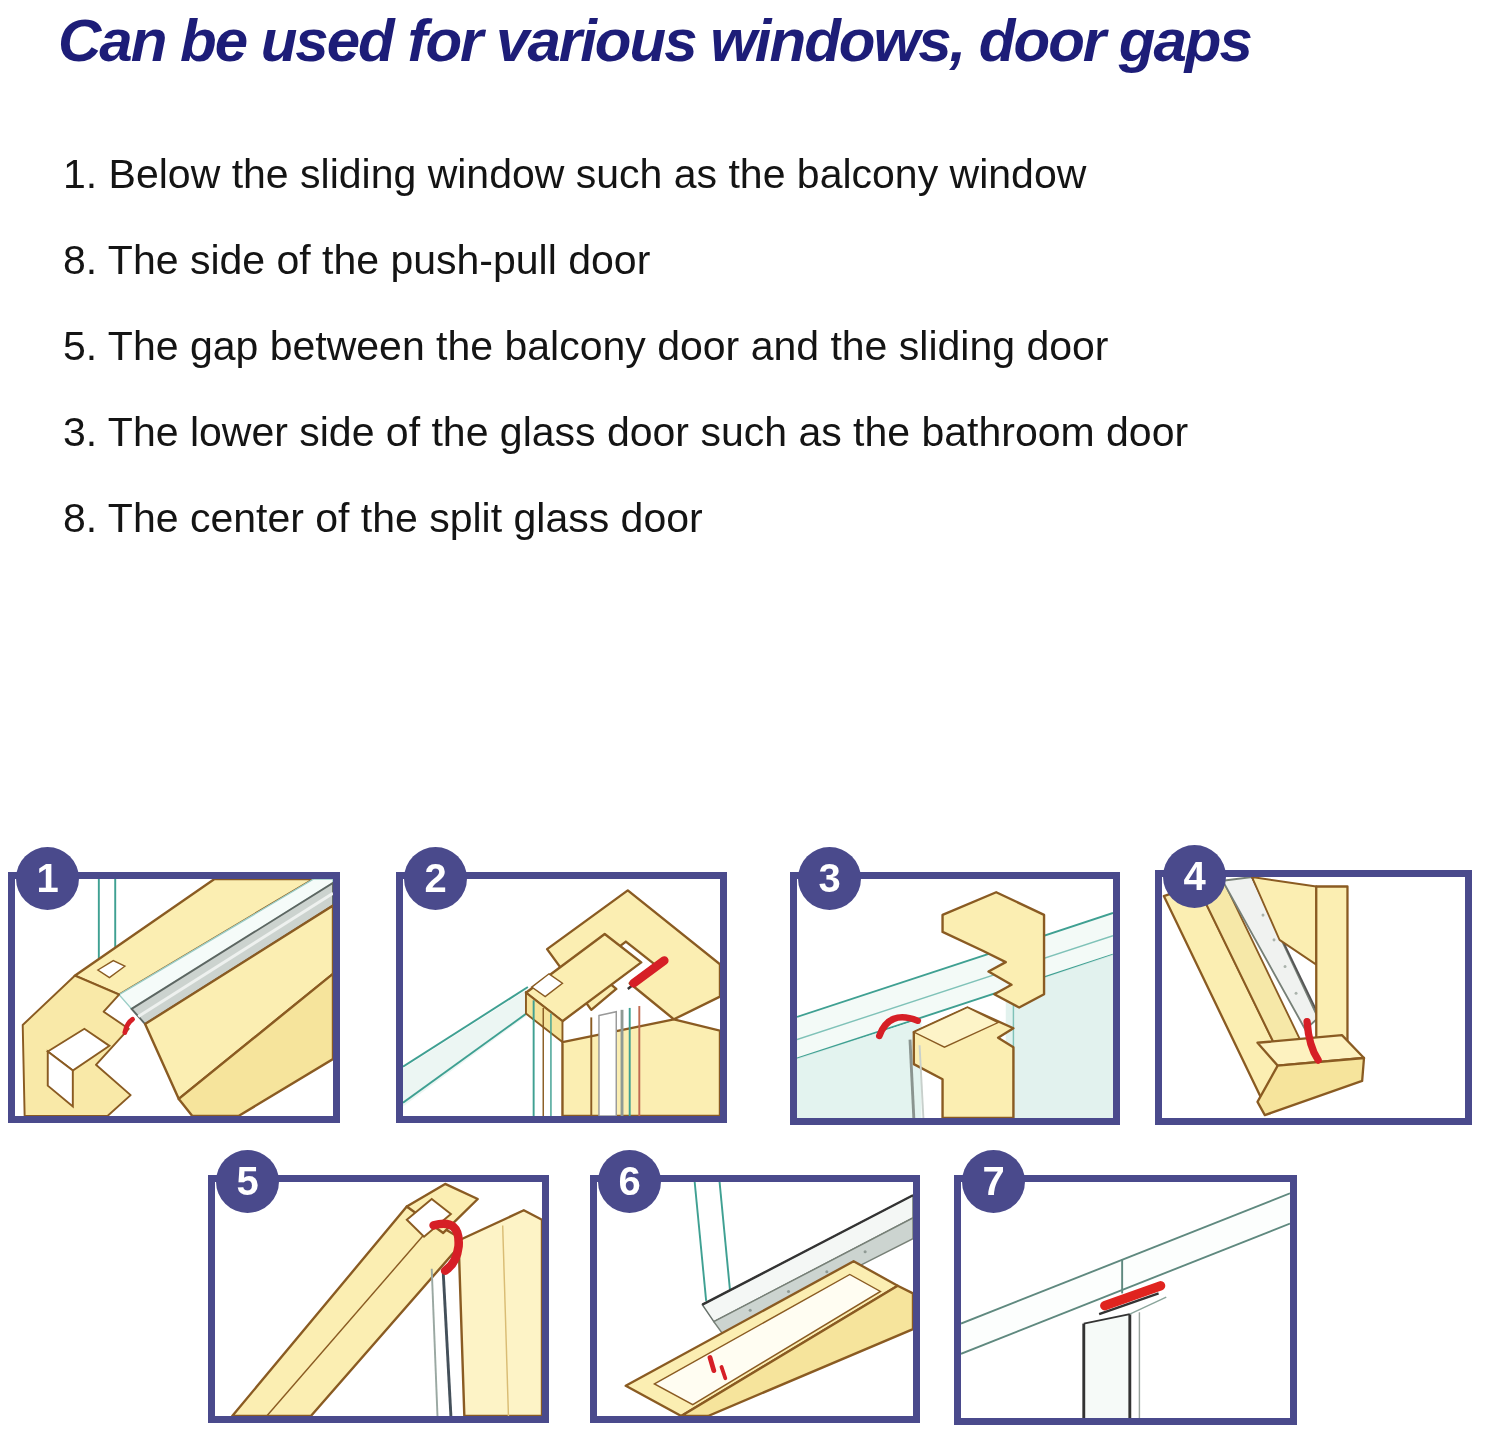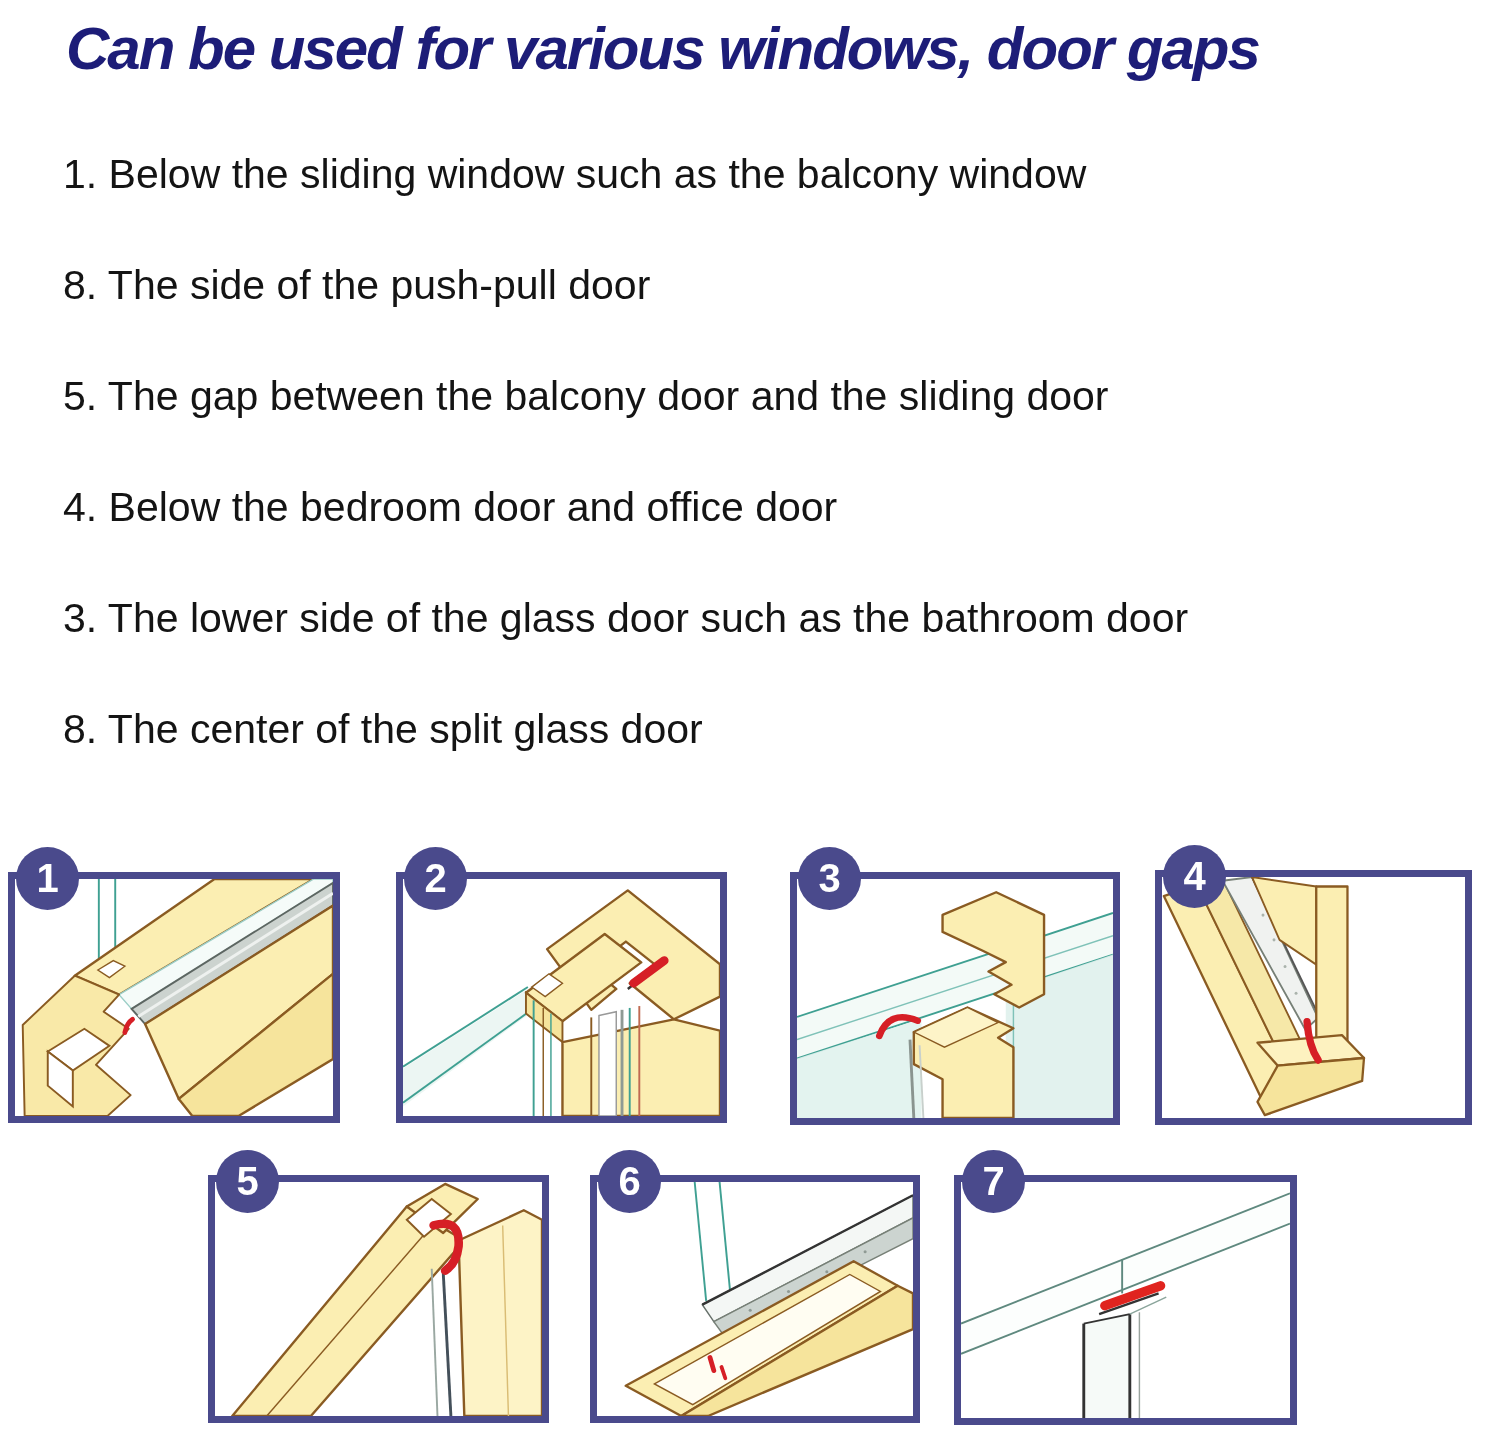--- a/index.html
+++ b/index.html
@@ -15,27 +15,27 @@
   }
   html,body{margin:0;padding:0;}
   body{
     width:1487px;height:1433px;
     background:#ffffff;
     font-family:"Liberation Sans", sans-serif;
     overflow:hidden;
   }
   .page{position:relative;width:1487px;height:1433px;background:#fff;}
   .title{
-    position:absolute;left:54px;top:2px;margin:12px;
+    position:absolute;left:54px;top:2px;margin:4px;
     font-size:60px;font-weight:bold;font-style:italic;
     letter-spacing:-2px;color:var(--navy);white-space:nowrap;
   }
   .use-list{
     position:absolute;left:63px;top:149px;
-    display:flex;flex-direction:column;gap:61px;
+    display:flex;flex-direction:column;gap:36px;
   }
   .use-item{
     font-size:41px;line-height:50px;color:var(--ink);white-space:nowrap;
   }
   .fig{
     position:absolute;
     border:7px solid var(--indigo);
     background:#fff;
     box-sizing:border-box;
   }
@@ -54,21 +54,20 @@
 <body>
 
 <div class="page">
 
   <h1 class="title">Can be used for various windows, door gaps</h1>
 
   <div class="use-list">
     <div class="use-item">1. Below the sliding window such as the balcony window</div>
     <div class="use-item">8. The side of the push-pull door</div>
     <div class="use-item">5. The gap between the balcony door and the sliding door</div>
-    <div class="use-item">4. Below the bedroom door and office door</div>
     <div class="use-item">3. The lower side of the glass door such as the bathroom door</div>
     <div class="use-item">8. The center of the split glass door</div>
   </div>
 
   <figure class="fig" style="left:8px;top:872px;width:332px;height:251px;margin:0;">
     <span class="badge">1</span>
     <div class="canvas">
       <svg viewBox="0 0 330 250" preserveAspectRatio="none">
         <line x1="87" y1="0" x2="87" y2="98" stroke="#3fa092" stroke-width="2"></line>
         <line x1="104" y1="0" x2="104" y2="92" stroke="#3fa092" stroke-width="2"></line>

